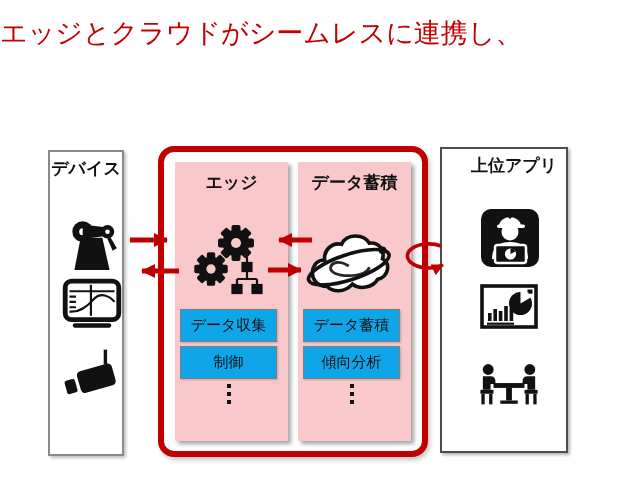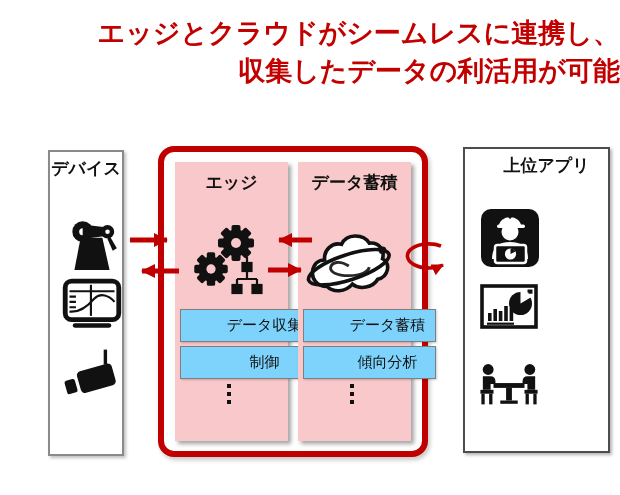--- a/index.html
+++ b/index.html
@@ -1,44 +1,44 @@
 <!DOCTYPE html>
 <html><head>
 <meta charset="utf-8">
 <style>
   html,body{margin:0;padding:0;background:#ffffff;}
   body{width:620px;height:495px;font-family:"Liberation Sans","DejaVu Sans",sans-serif;}
   #canvas{position:relative;width:620px;height:495px;overflow:hidden;background:#ffffff;}
 
   
-  .title{position:absolute;top:14px;left:0;width:620px;text-align:right;
-         color:#c30000;font-weight:bold;font-size:27px;line-height:1.42;letter-spacing:0px;}
+  .title{position:absolute;top:14px;left:0;width:620px;text-align:left;
+         color:#c30000;font-weight:normal;font-size:27px;line-height:1.42;letter-spacing:0px;}
 
   
   .panel{position:absolute;background:#ffffff;box-sizing:border-box;}
   .panel-device{left:48px;top:150px;width:76px;height:306px;border:2px solid #8a8a8a;
                 box-shadow:2px 2px 3px rgba(0,0,0,0.25);}
-  .panel-app{left:463px;top:147px;width:147px;height:306px;border:2px solid #4d4d4d;
+  .panel-app{left:440px;top:147px;width:128px;height:306px;border:2px solid #4d4d4d;
              box-shadow:2px 2px 3px rgba(0,0,0,0.3);padding-left:20px;}
   .panel-title{margin-top:7px;text-align:center;color:#111;font-weight:bold;font-size:17px;line-height:1.2;}
 
   
   .redbox{position:absolute;left:158px;top:146px;width:270px;height:311px;box-sizing:border-box;
           border:6px solid #c00000;border-radius:16px;background:#ffffff;
           box-shadow:2px 3px 4px rgba(0,0,0,0.22);}
 
   .pinkcol{position:absolute;top:162px;width:113px;height:279px;background:#f9c8ca;
            box-shadow:3px 3px 4px rgba(90,90,90,0.55);}
   .pinkcol-edge{left:175px;}
   .pinkcol-cloud{left:298px;}
   .pink-title{margin-top:9px;text-align:center;color:#111;font-weight:bold;font-size:17px;}
 
-  .pill{position:absolute;left:5px;width:95px;height:31px;background:#7dd3fc;border:1px solid #7f7f7f;
+  .pill{position:absolute;left:5px;width:95px;height:31px;background:#0ea5e9;border:1px solid #7f7f7f;
         display:flex;align-items:center;justify-content:center;font-size:15px;color:#111;
-        box-shadow:1px 1px 2px rgba(0,0,0,0.2);padding-left:36px;}
+        box-shadow:1px 1px 2px rgba(0,0,0,0.2);}
   .pill-1{top:147px;}
   .pill-2{top:184px;text-align:right;}
 
   .vdots{position:absolute;left:0;top:222px;width:107px;display:flex;flex-direction:column;align-items:center;gap:4px;}
   .vdots i{display:block;width:4px;height:4px;background:#111;}
 
   
   .icon{position:absolute;}
   .dev-icon-1{left:64px;top:212px;}
   .dev-icon-2{left:62px;top:278px;}
@@ -52,21 +52,20 @@
   
   #arrows{position:absolute;left:0;top:0;z-index:30;pointer-events:none;}
 </style>
 </head>
 <body>
 
 <div id="canvas">
 
   <div class="title">
     <div>エッジとクラウドがシームレスに連携し、</div>
-    <div>収集したデータの利活用が可能</div>
   </div>
 
   <div class="panel panel-device">
     <div class="panel-title">デバイス</div>
   </div>
 
   <div class="redbox"></div>
 
   <div class="pinkcol pinkcol-edge">
     <div class="pink-title">エッジ</div>

